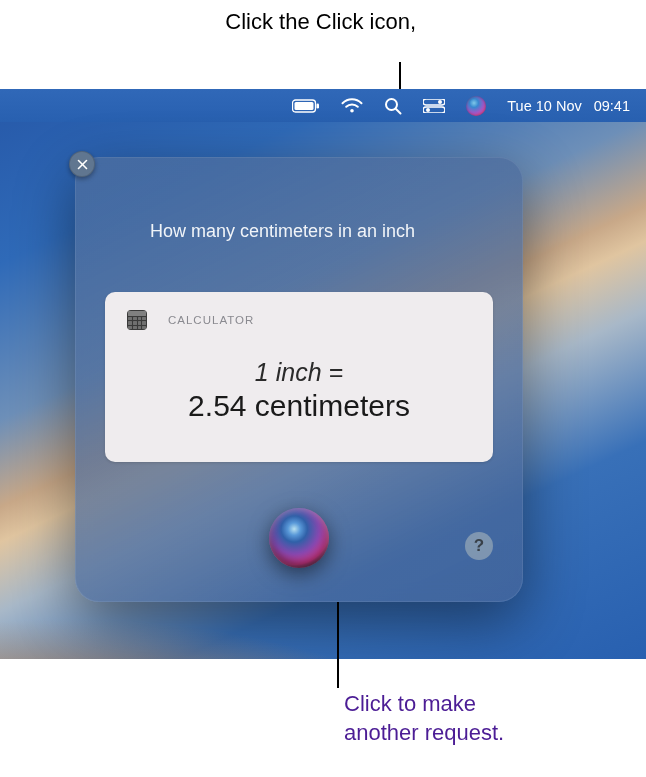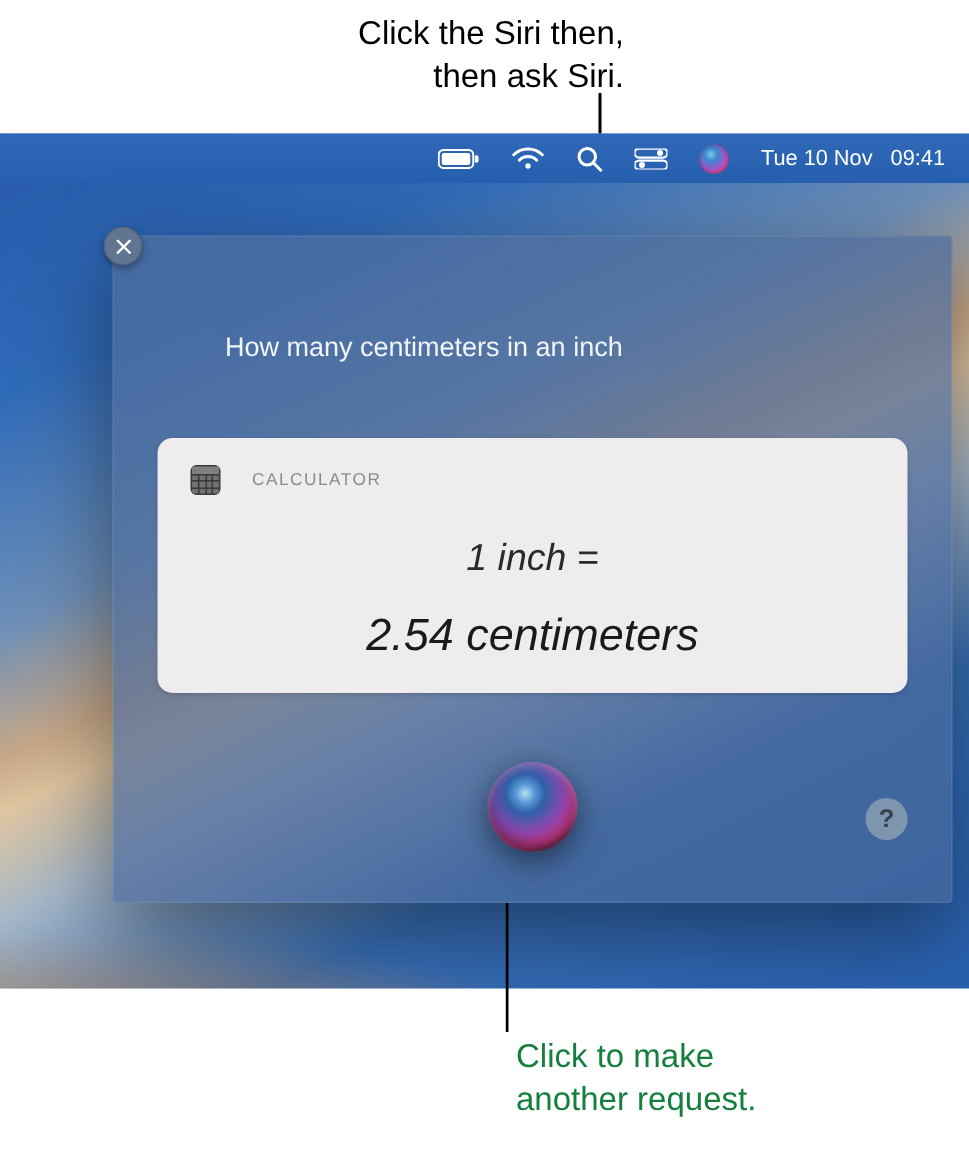--- a/index.html
+++ b/index.html
@@ -104,23 +104,23 @@
       background: radial-gradient(circle at 40% 35%,
         #7fc8e8 0%, #3888d0 25%, #a058c8 55%, #e04898 75%, #201830 100%);
       box-shadow: inset 0 0 3px rgba(0,0,0,0.4);
     }
 
     
     .siri-panel {
       position: absolute;
       top: 68px;
       left: 75px;
-      width: 560px;
+      width: 448px;
       height: 445px;
-      border-radius: 3px;
+      border-radius: 24px;
       background:
         linear-gradient(to bottom right,
           rgba(80,110,155,0.7),
           rgba(70,100,150,0.7));
       backdrop-filter: blur(8px);
       box-shadow: 0 20px 60px rgba(0,0,0,0.45), 0 0 0 1px rgba(255,255,255,0.08) inset;
     }
 
     .close-button {
       position: absolute;
@@ -194,22 +194,21 @@
     .card-result .line1 {
       font-size: 25px;
       color: #2a2a2a;
       font-weight: 400;
       font-style: italic;
     }
     .card-result .line2 {
       font-size: 30px;
       color: #1a1a1a;
       font-weight: 400;
-      margin-top: 20px;
-      font-style: italic;
+      margin-top: 2px;
     }
 
     
     .siri-orb {
       position: absolute;
       bottom: 34px;
       left: 50%;
       transform: translateX(-50%);
       width: 60px;
       height: 60px;
@@ -248,30 +247,29 @@
       left: 337px;
       width: 2px;
       height: 86px;
       background: #000;
     }
     .bottom-annotation {
       position: absolute;
       top: 690px;
       left: 344px;
       font-size: 22px;
-      color: #15803d;
+      color: #4c1d95;
       line-height: 1.3;
     }
   </style>
 </head>
 <body>
 
 <div class="top-annotation">
-  <div>Click the Siri then,</div>
-  <div>then ask Siri.</div>
+  <div>Click the Click icon,</div>
 </div>
 <div class="top-annotation-line"></div>
 
 <div class="desktop">
   <div class="desktop-wave"></div>
 
   <div class="menubar">
     <div class="icon battery-icon">
       <svg viewBox="0 0 28 14">
           <rect x="0.5" y="1" width="23" height="12" rx="3" fill="none" stroke="#fff" stroke-width="1.3"></rect>

